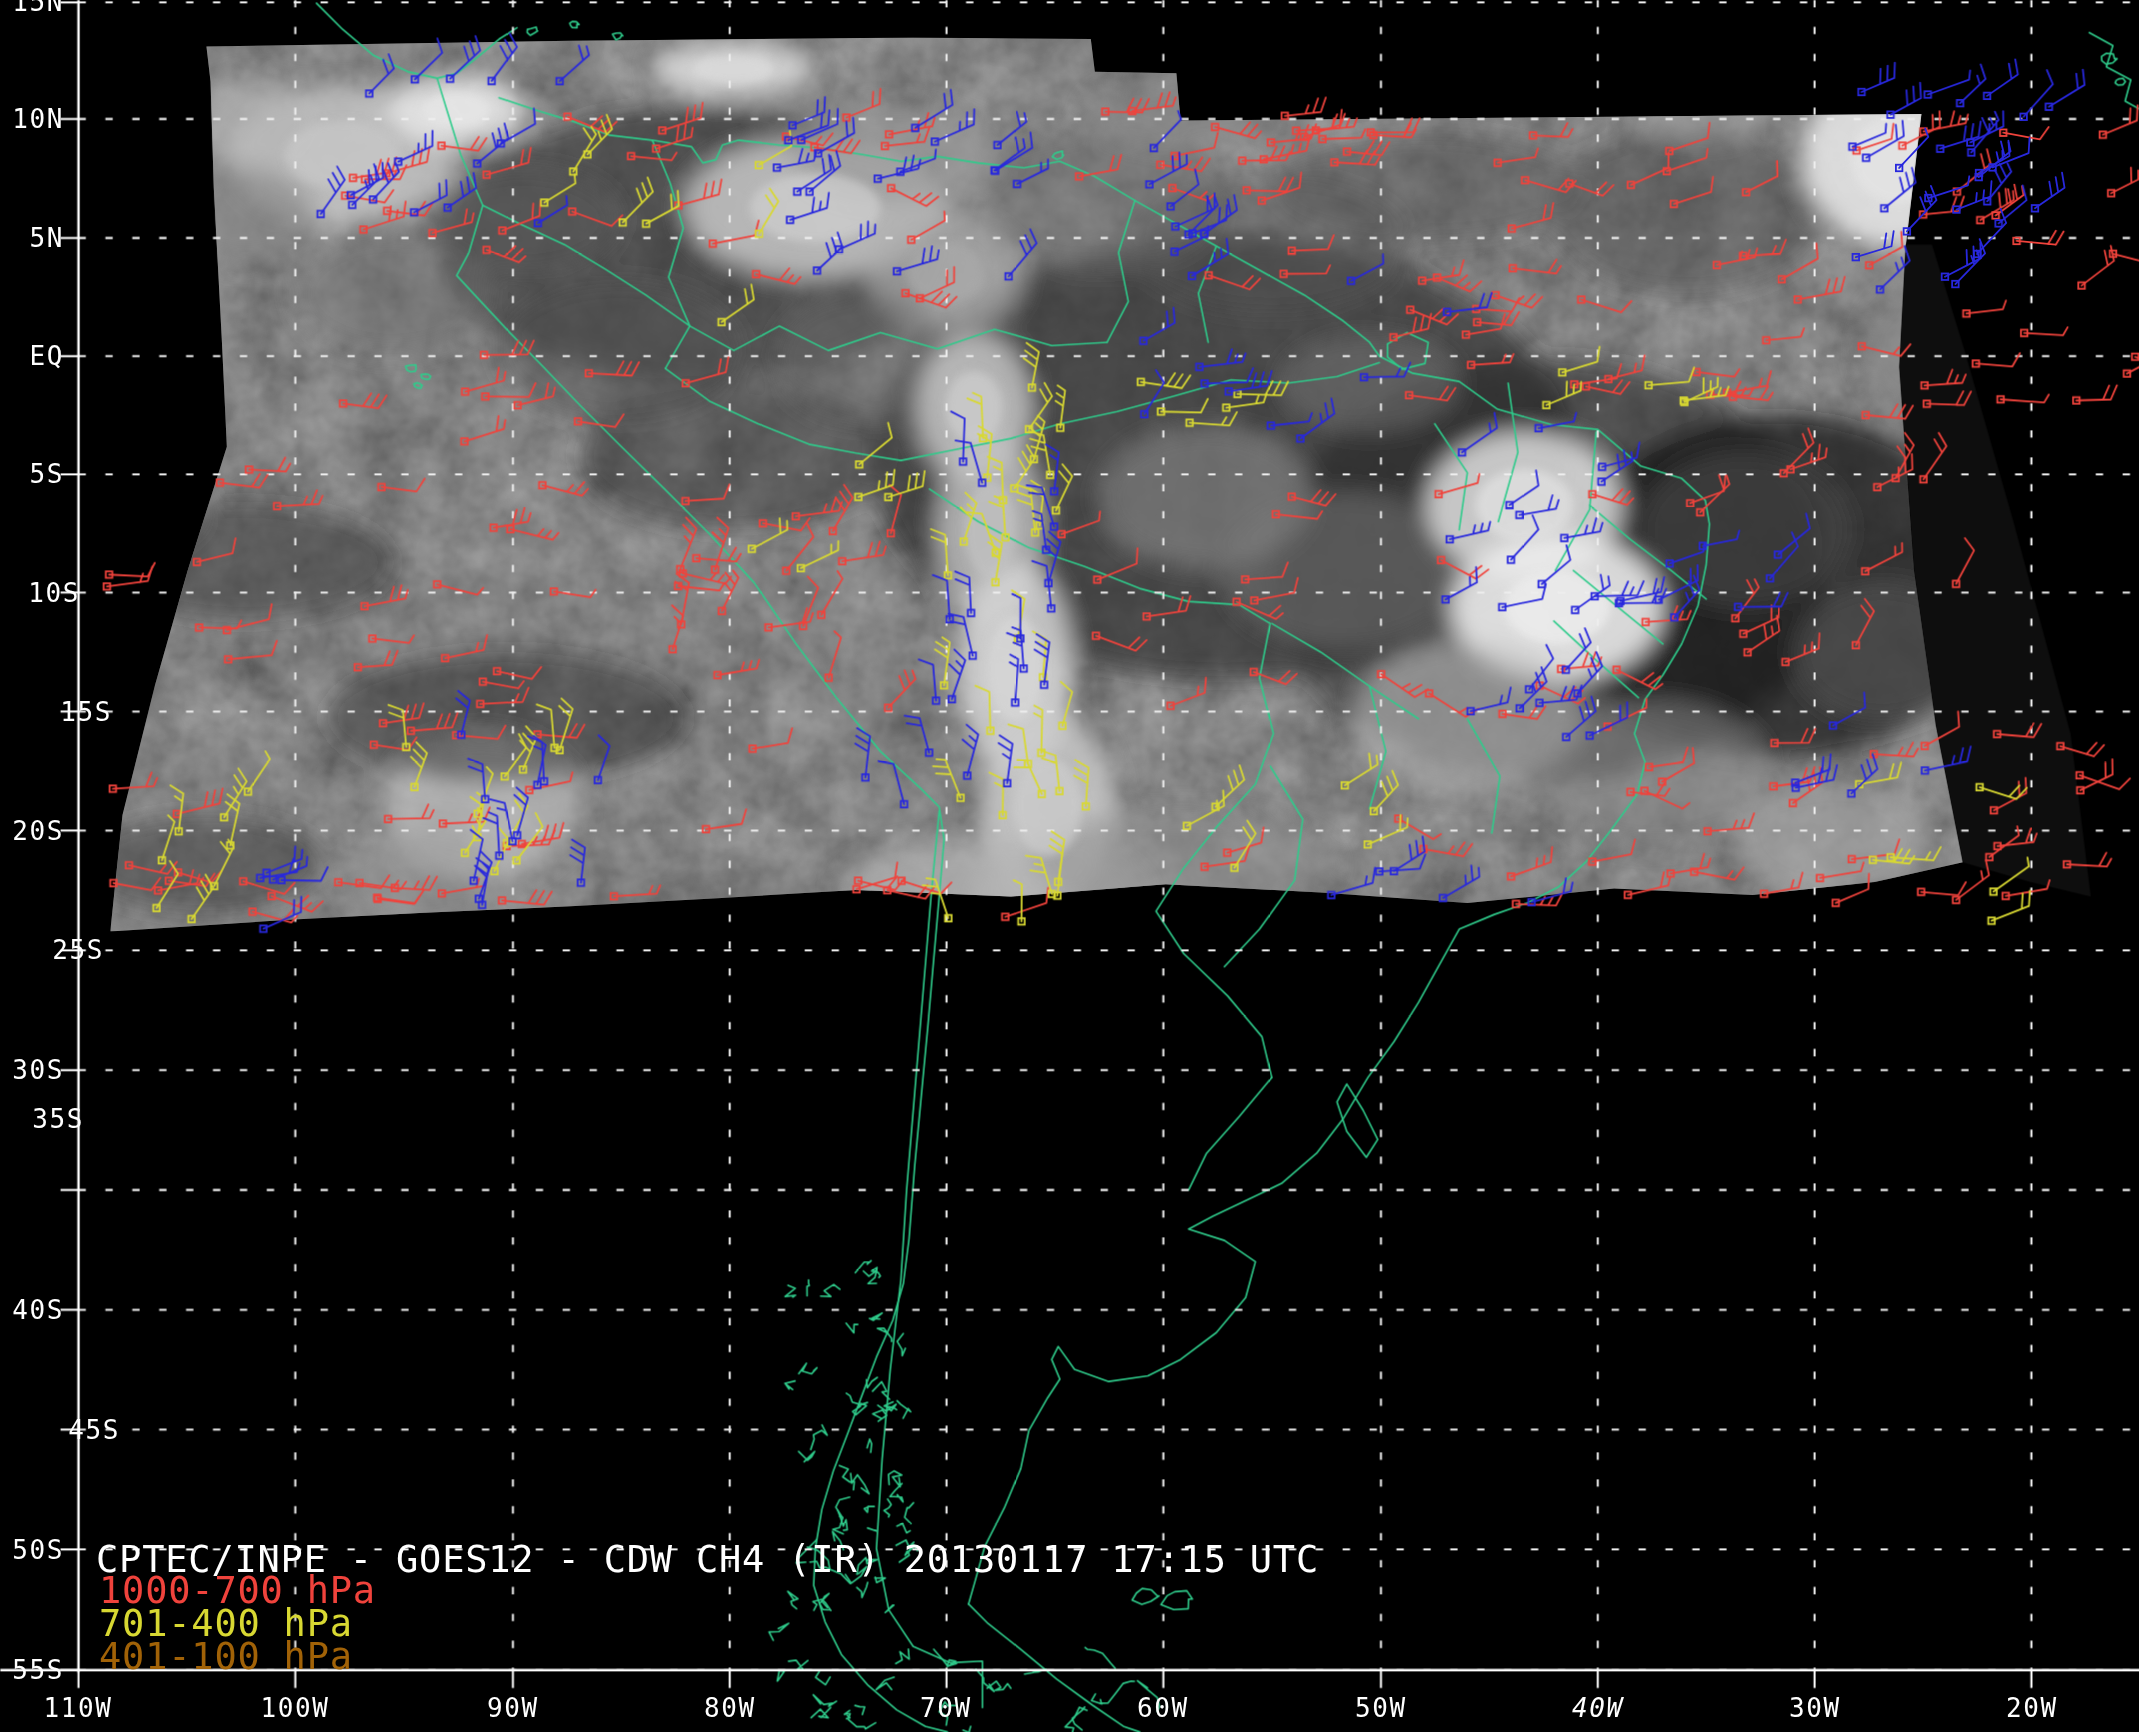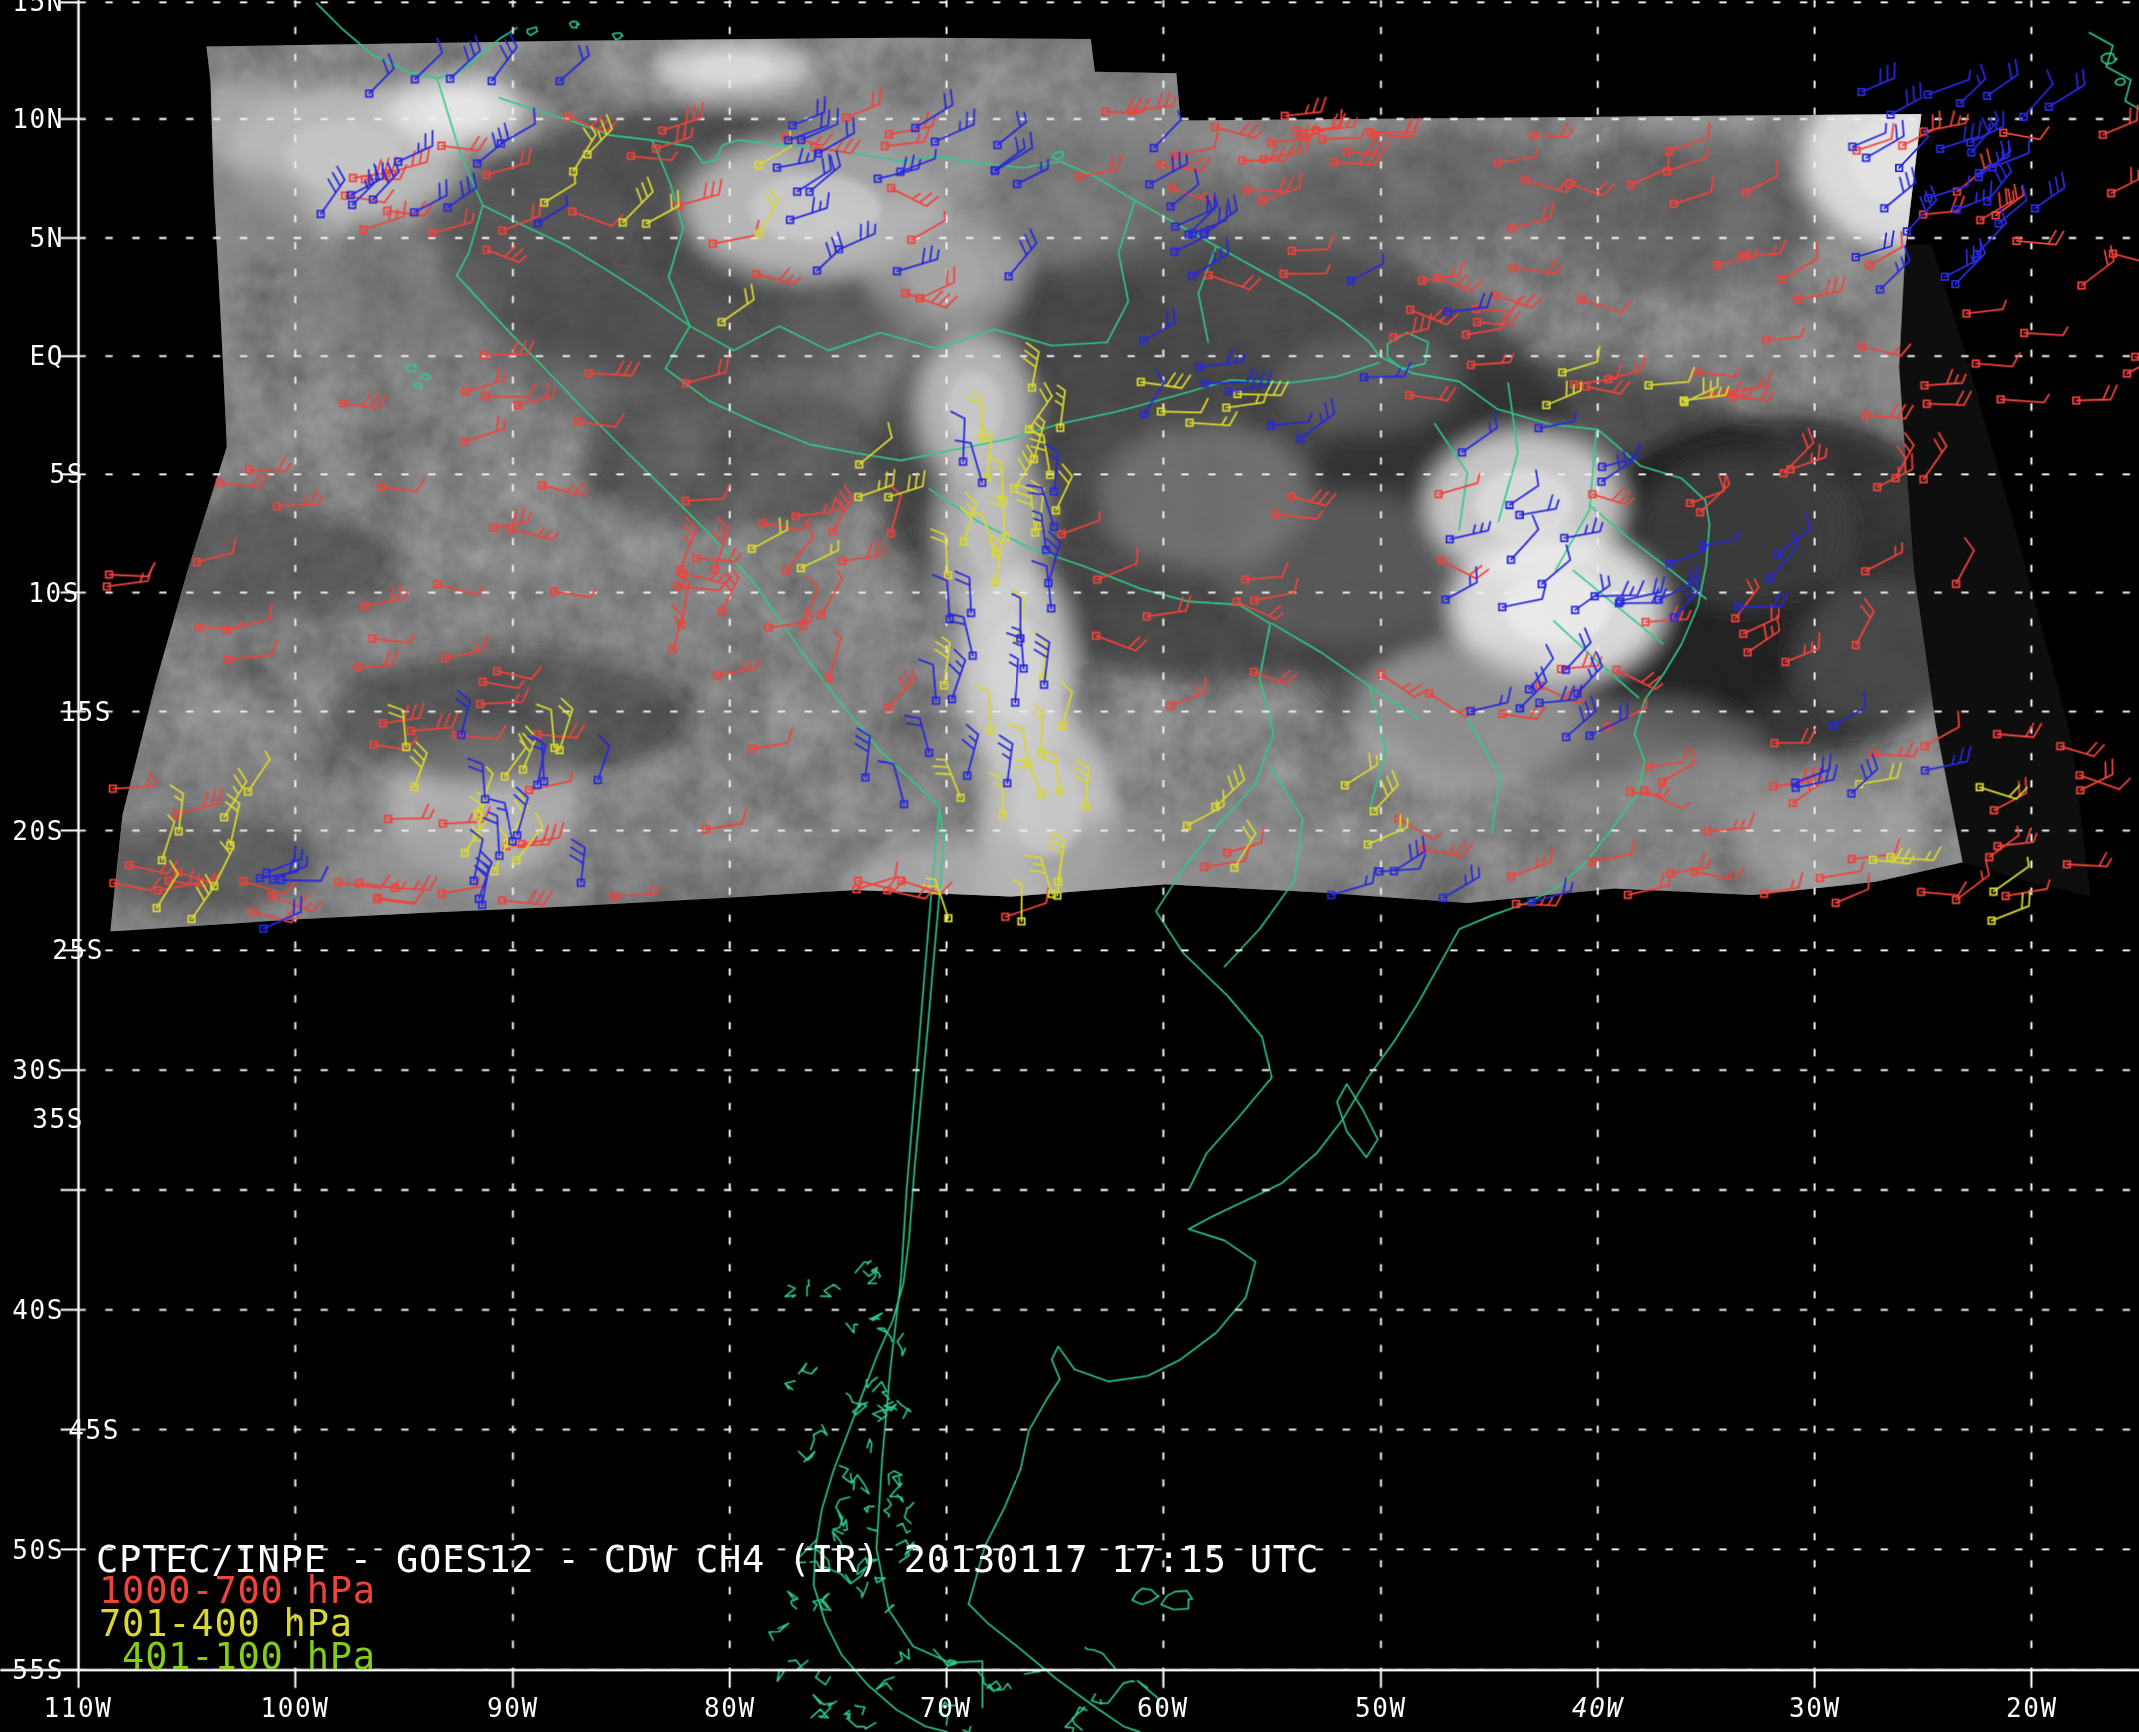--- a/index.html
+++ b/index.html
@@ -2374,27 +2374,27 @@
           <rect x="-4" y="-4" width="8" height="8"></rect>
         </g>
       </g>
   </svg>
 
   <div id="labels-layer">
     <div id="title-bar">CPTEC/INPE - GOES12 - CDW CH4 (IR) 20130117 17:15 UTC</div>
     <div id="legend">
         <div class="legend-item" style="color: rgb(240, 67, 60);">1000-700 hPa</div>
         <div class="legend-item" style="color: rgb(216, 216, 50);">701-400 hPa</div>
-        <div class="legend-item" style="color: #84cc16; text-align: right;">401-100 hPa</div>
+        <div class="legend-item" style="color: #a16207;">401-100 hPa</div>
       </div>
   <div class="lat-label" style="left: 0px; top: -10.6px;">15N</div>
       <div class="lat-label" style="left: 0px; top: 106px;">10N</div>
       <div class="lat-label" style="left: 0px; top: 225px;">5N</div>
       <div class="lat-label" style="left: 0px; top: 343px;">EQ</div>
-      <div class="lat-label" style="left: 0px; top: 461px; padding-left: 20px;">5S</div>
+      <div class="lat-label" style="left: 0px; top: 461px;">5S</div>
       <div class="lat-label" style="left: 0px; top: 580px; padding-left: 16px;">10S</div>
       <div class="lat-label" style="left: 0px; top: 699px; margin-left: 48px;">15S</div>
       <div class="lat-label" style="left: 0px; top: 818px;">20S</div>
       <div class="lat-label" style="left: 0px; top: 937px; margin-left: 40px;">25S</div>
       <div class="lat-label" style="left: 0px; top: 1057px;">30S</div>
       <div class="lat-label" style="left: 0px; top: 1106px; padding-left: 20px;">35S</div>
       <div class="lat-label" style="left: 0px; top: 1297px;">40S</div>
       <div class="lat-label" style="left: 12px; top: 1417px; padding-left: 44px;">45S</div>
       <div class="lat-label" style="left: 0px; top: 1537px;">50S</div>
       <div class="lat-label" style="left: 0px; top: 1657px;">55S</div>

